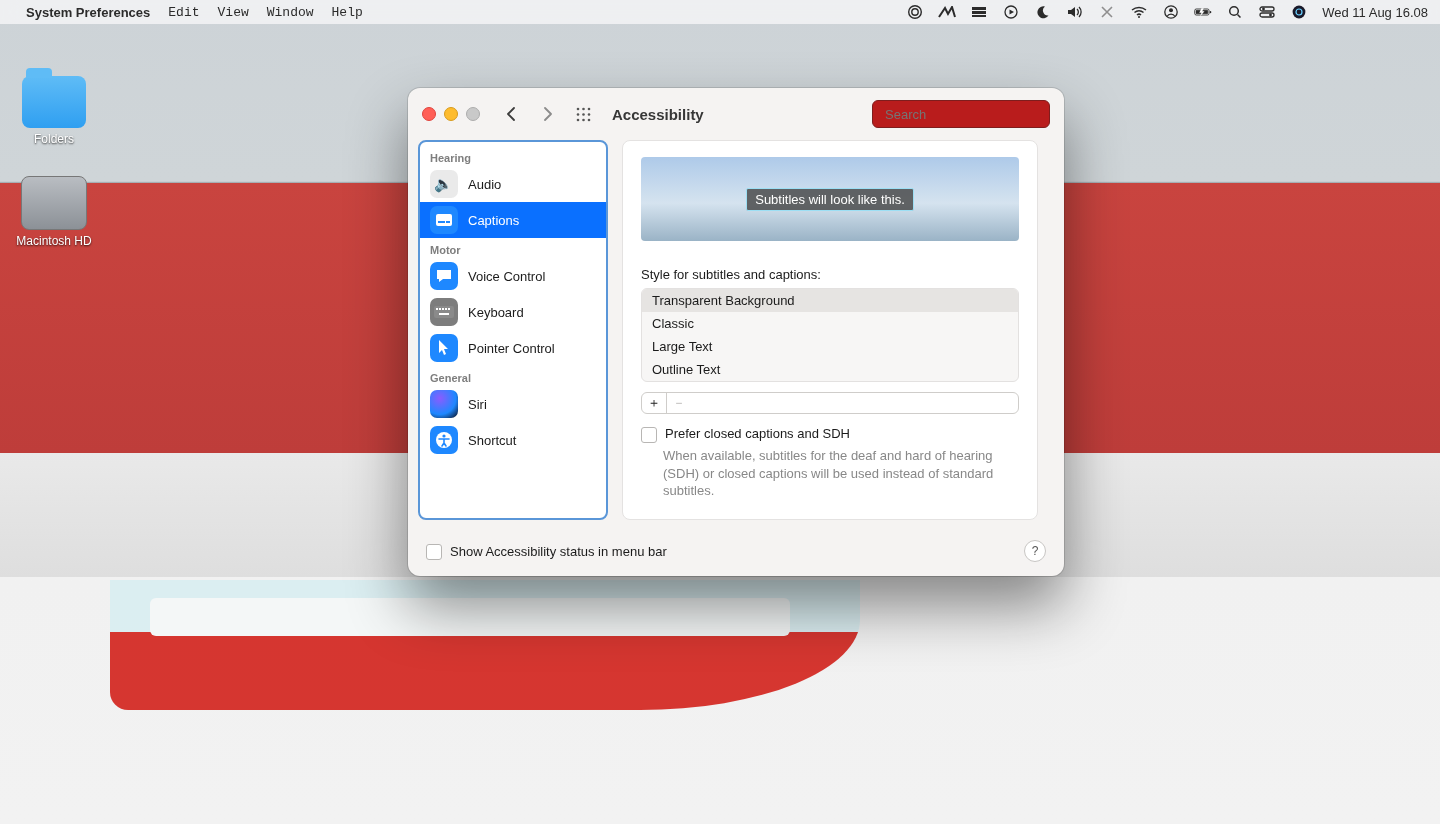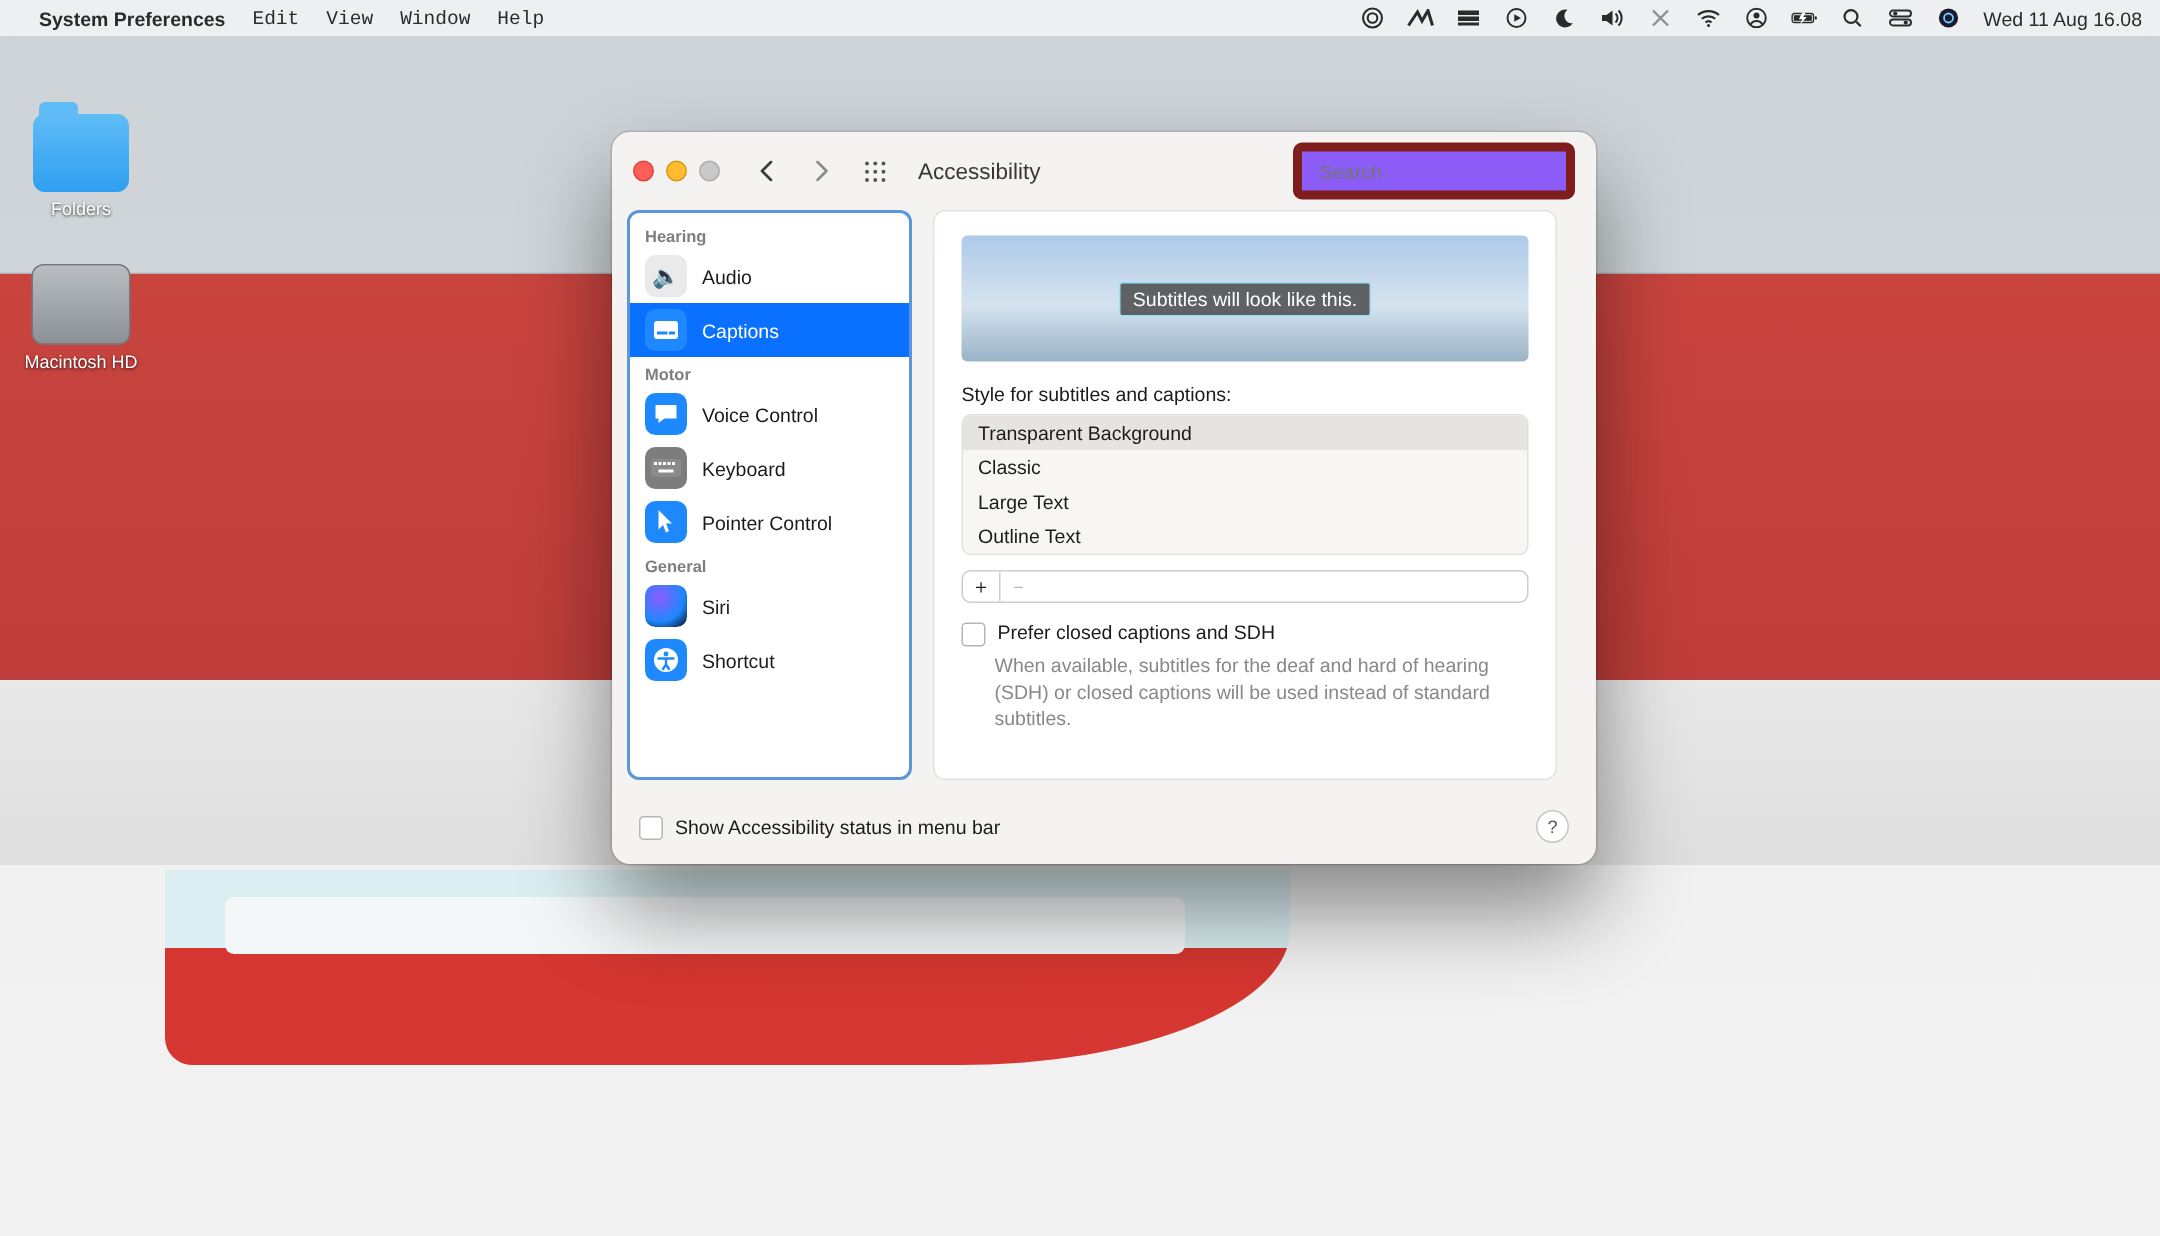--- a/index.html
+++ b/index.html
@@ -46,22 +46,22 @@
     overflow:hidden;display:flex;flex-direction:column;}
   .titlebar{height:52px;display:flex;align-items:center;padding:0 14px;gap:10px;}
   .traffic{display:flex;gap:8px;margin-right:8px;}
   .traffic span{width:12px;height:12px;border-radius:50%;display:block;}
   .tclose{background:#ff5f57;border:1px solid #e0443e;}
   .tmin{background:#febc2e;border:1px solid #d79b1d;}
   .tzoom{background:#c9c9c9;border:1px solid #adadad;}
   .navbtn{width:26px;height:24px;border-radius:6px;display:flex;align-items:center;justify-content:center;color:#8b8b8b;}
   .navbtn.enabled{color:#3c3c3c;}
   .gridbtn{width:26px;height:24px;display:flex;align-items:center;justify-content:center;color:#565656;margin-right:6px;}
-  .wtitle{font-weight:400;font-size:15px;color:#373737;}
-  .searchwrap{margin-left:auto;width:164px;height:26px;border:6px solid #7f1d1d;border-radius:6px;background:#8b5cf6;
+  .wtitle{font-weight:700;font-size:15px;color:#373737;}
+  .searchwrap{margin-left:auto;width:164px;height:26px;border:1px solid #7f1d1d;border-radius:6px;background:#b91c1c;
     display:flex;align-items:center;padding:0 6px;color:#8f8f8f;}
   .searchwrap input{border:none;outline:none;font-size:13px;flex:1;margin-left:4px;background:transparent;}
   .body{flex:1;display:flex;padding:0 26px 12px 10px;gap:14px;min-height:0;}
   .sidebar{width:186px;border:2px solid #5a96d8;border-radius:8px;background:#fff;overflow-y:auto;
     padding:4px 0 6px;position:relative;}
   .sidebar::-webkit-scrollbar{width:12px;}
   .sidebar::-webkit-scrollbar-thumb{background:#c8c8c8;border-radius:6px;border:3px solid #fff;}
   .sbgroup{font-size:11px;color:#7e7e7e;font-weight:600;padding:6px 10px 2px;}
   .sbitem{display:flex;align-items:center;gap:10px;height:36px;padding:0 10px;font-size:13px;}
   .sbitem.selected{background:#0a70ff;color:#fff;}
@@ -70,21 +70,21 @@
   .i-audio{background:#eaeaea;color:#555;}
   .i-captions{background:#1e88ff;}
   .i-voice{background:#1e88ff;}
   .i-keyboard{background:#7d7d7d;}
   .i-pointer{background:#1e88ff;}
   .i-switch{background:#303030;}
   .i-siri{background:radial-gradient(circle at 35% 30%,#8a5cff,#1e88ff 60%,#0b0b18);}
   .i-shortcut{background:#1e88ff;}
   .main{flex:1;background:#fff;border-radius:8px;border:1px solid #e4e2e1;padding:16px 18px;display:flex;flex-direction:column;}
   .preview{height:84px;border-radius:4px;background:linear-gradient(#aecae9,#d5e3ef 55%,#9ab3c6);
-    display:flex;align-items:center;justify-content:center;margin-bottom:14px;}
+    display:flex;align-items:center;justify-content:center;margin-bottom:26px;}
   .preview span{background:rgba(70,70,70,.82);color:#fff;padding:3px 8px;border:1px solid #9ddff4;border-radius:2px;font-size:13px;}
   .styles-label{font-size:13px;margin-bottom:6px;}
   .styles{border:1px solid #e3e1e0;border-radius:6px;overflow:hidden;background:#f7f6f5;}
   .styles .row{padding:4px 10px;font-size:13px;}
   .styles .row.selected{background:#e6e4e2;}
   .pm{margin-top:10px;display:inline-flex;border:1px solid #cfcdca;border-radius:6px;overflow:hidden;background:#fff;}
   .pm span{width:24px;height:20px;display:flex;align-items:center;justify-content:center;font-size:13px;}
   .pm span+span{border-left:1px solid #cfcdca;color:#b6b4b2;}
   .chkrow{display:flex;align-items:flex-start;gap:8px;font-size:13px;margin-top:12px;text-align:right;}
   .chk{width:14px;height:14px;border:1px solid #b8b6b4;border-radius:3px;background:#fff;margin-top:1px;flex-shrink:0;}

